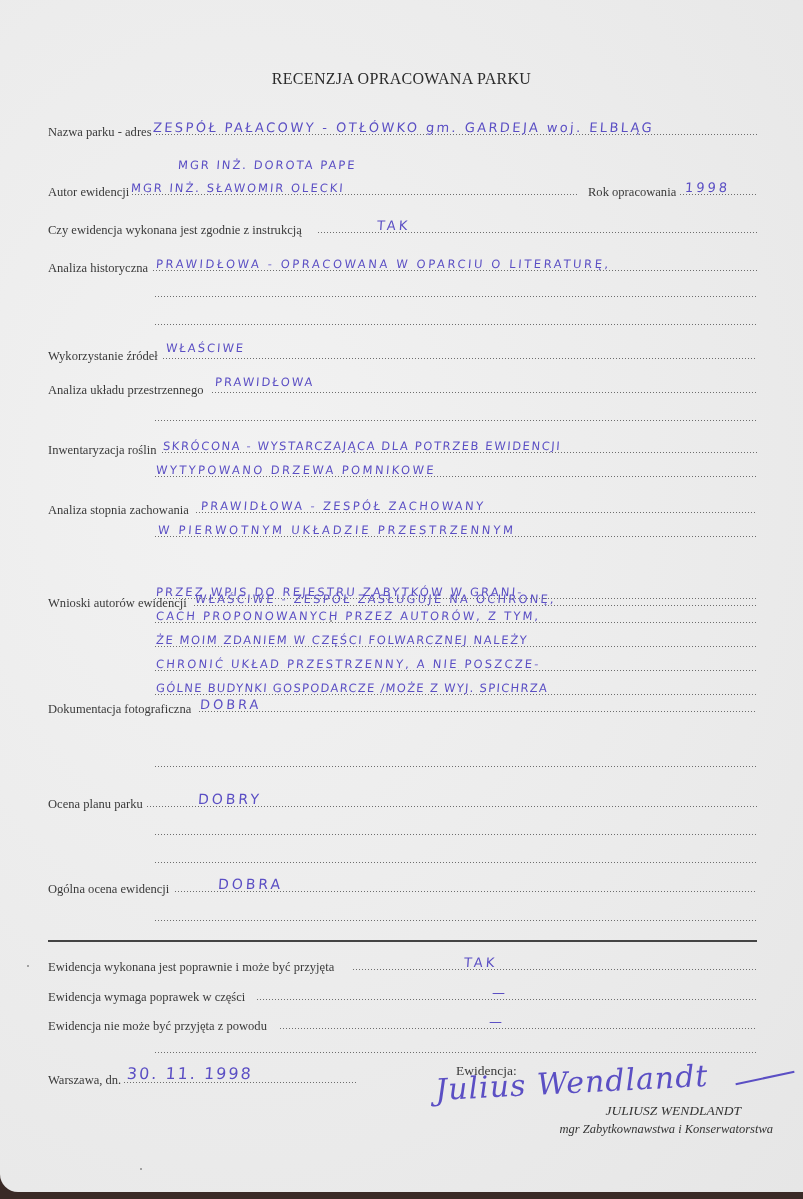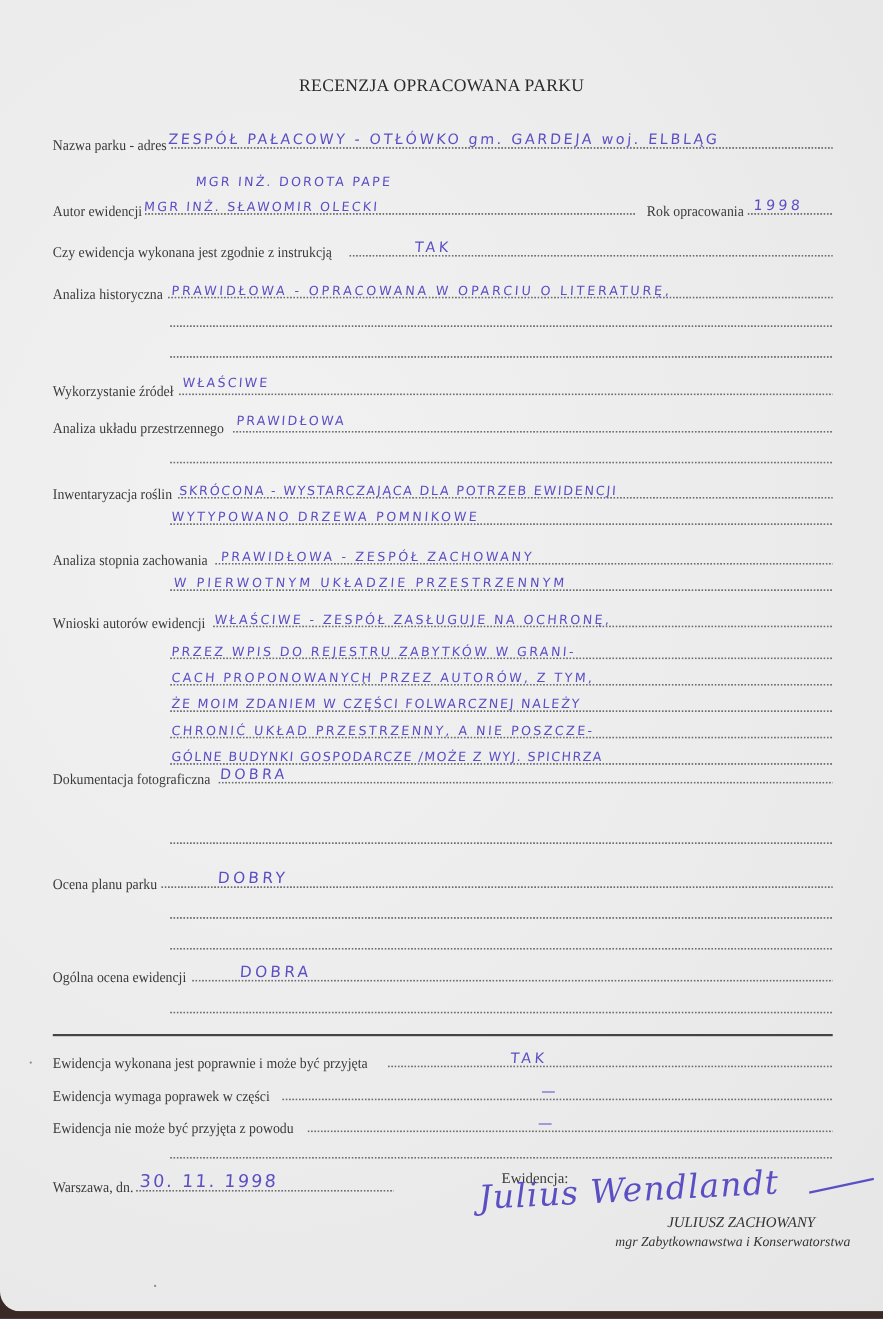--- a/index.html
+++ b/index.html
@@ -145,21 +145,21 @@
     <span class="dots">
       <span class="hw small" style="left:6px;letter-spacing:2.4px">PRAWIDŁOWA - ZESPÓŁ ZACHOWANY</span>
     </span>
   </div>
   <div class="row indent" style="top:520px">
     <span class="dots">
       <span class="hw small" style="left:4px;letter-spacing:2.8px">W PIERWOTNYM UKŁADZIE PRZESTRZENNYM</span>
     </span>
   </div>
 
-  <div class="row" style="top:553px">
+  <div class="row" style="top:589px">
     <span class="label">Wnioski autorów ewidencji</span>
     <span class="dots">
       <span class="hw small" style="left:2px;letter-spacing:2.2px">WŁAŚCIWE - ZESPÓŁ ZASŁUGUJE NA OCHRONĘ,</span>
     </span>
   </div>
   <div class="row indent" style="top:582px">
     <span class="dots">
       <span class="hw small" style="left:2px;letter-spacing:2.2px">PRZEZ WPIS DO REJESTRU ZABYTKÓW W GRANI-</span>
     </span>
   </div>
@@ -244,19 +244,19 @@
   <div class="row" style="top:1066px;right:445px">
     <span class="label">Warszawa, dn.</span>
     <span class="dots">
       <span class="hw" style="left:4px;font-size:16px;letter-spacing:2px">30. 11. 1998</span>
     </span>
   </div>
 
   <div class="sig-label">Ewidencja:</div>
   <div class="sig">Julius Wendlandt</div>
   <div class="sig-line"></div>
-  <div class="sig-name">JULIUSZ ZACHOWANY</div>
+  <div class="sig-name">JULIUSZ WENDLANDT</div>
   <div class="sig-title">mgr Zabytkownawstwa i Konserwatorstwa</div>
 
   <span class="speck" style="left:27px;top:965px"></span>
   <span class="speck" style="left:140px;top:1168px"></span>
   <span class="speck" style="left:330px;top:620px"></span>
 </div>
 
 </body></html>

